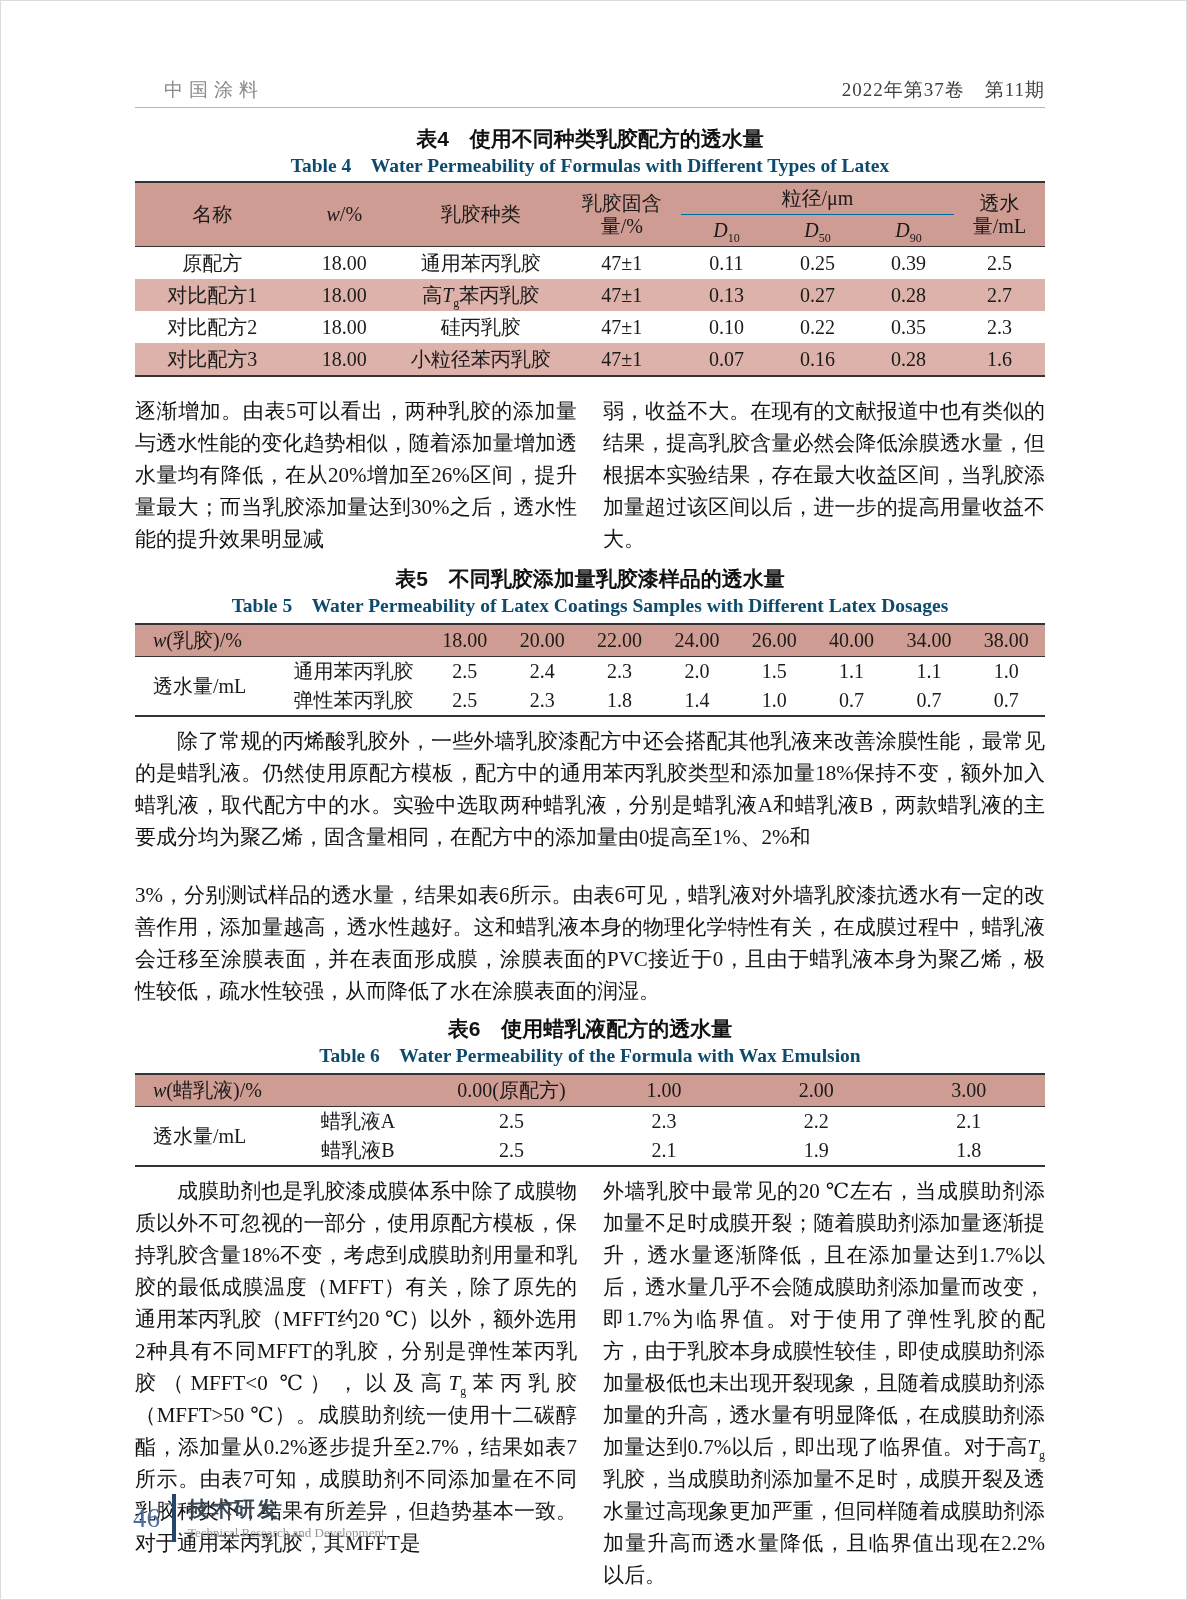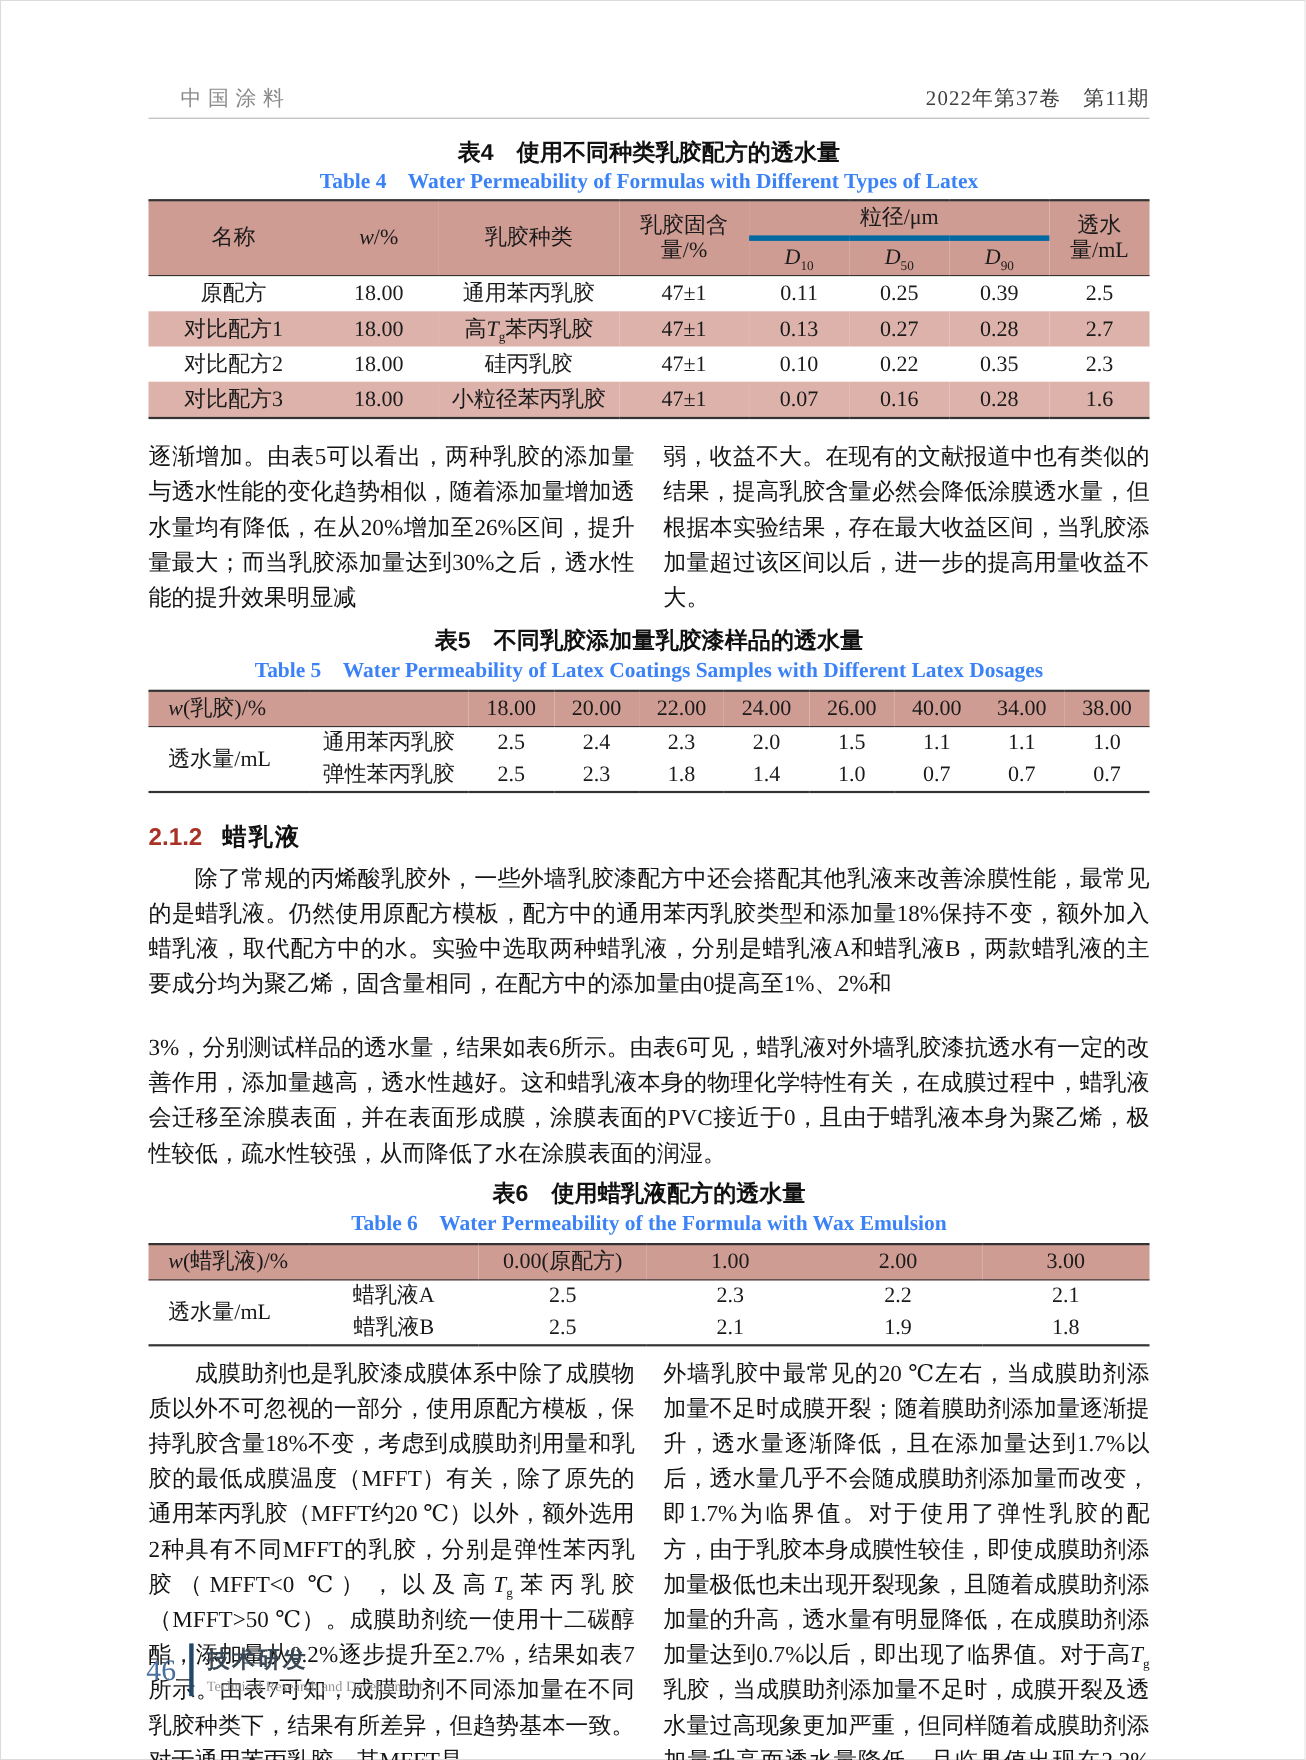--- a/index.html
+++ b/index.html
@@ -11,30 +11,30 @@
   }
   
   .page-header { display:flex; justify-content:space-between; align-items:baseline; line-height:24px; }
   .journal-name { font-size:19px; color:#8a8a8a; letter-spacing:6px;margin-left:29px; }
   .issue-info  { font-size:19px; color:#3f3f3f; letter-spacing:1px; }
   .header-rule { border:none; border-top:1px solid #b5b5b5; margin:5px 0 0 0; }
 
   
   .table-caption { text-align:center; }
   .caption-zh { font-family:"Liberation Sans","DejaVu Sans",sans-serif; font-weight:bold; font-size:21px; line-height:28px; color:#111; }
-  .caption-en { font-family:"Liberation Serif","DejaVu Serif",serif; font-weight:bold; font-size:19.5px; line-height:26px; color:#3b82f6; }
+  .caption-en { font-family:"Liberation Serif","DejaVu Serif",serif; font-weight:bold; font-size:19.5px; line-height:26px; color:#0c4a6e; }
 
   
   table.data { width:100%; border-collapse:collapse; border-top:2.5px solid #333; border-bottom:2.5px solid #333; font-size:20px; table-layout:fixed; }
   table.data th, table.data td { font-weight:normal; text-align:center; padding:3px 4px; line-height:23px; }
   table.data thead { background: var(--table-header-bg, #cf9c93); border-bottom:1.5px solid #333; }
   table.data thead th { padding-top:4px; padding-bottom:4px; }
   .t4 tbody tr:nth-child(even) { background: var(--table-row-alt-bg, #dcb2aa); }
   .t4 tbody td { padding-top:4.5px; padding-bottom:4.5px; }
-  .size-head { border-bottom:5px solid #0369a1; }
+  .size-head { border-bottom:1px solid #0369a1; }
   .cell-left { text-align:left !important; padding-left:18px !important; }
   table.data i { font-family:"Liberation Serif","DejaVu Serif",serif; }
   sub { font-size:12px; line-height:0; }
 
   
   .two-col { display:flex; gap:26px; }
   .col { flex:1; font-size:21px; line-height:32px; text-align:justify; color:#141414; }
   .indent { text-indent:2em; }
   .col p { margin:0; }
 
@@ -209,24 +209,20 @@
         <td>1.8</td>
         <td>1.4</td>
         <td>1.0</td>
         <td>0.7</td>
         <td>0.7</td>
         <td>0.7</td>
       </tr>
     </tbody>
   </table>
 
-  <div class="sec-heading" id="hdg212">
-    <span class="sec-num">2.1.2</span>
-    <span class="sec-title">蜡乳液</span>
-  </div>
 
   <div class="two-col" id="block2">
     <div class="col">
       <p class="indent">除了常规的丙烯酸乳胶外，一些外墙乳胶漆配方中还会搭配其他乳液来改善涂膜性能，最常见的是蜡乳液。仍然使用原配方模板，配方中的通用苯丙乳胶类型和添加量18%保持不变，额外加入蜡乳液，取代配方中的水。实验中选取两种蜡乳液，分别是蜡乳液A和蜡乳液B，两款蜡乳液的主要成分均为聚乙烯，固含量相同，在配方中的添加量由0提高至1%、2%和</p>
     </div>
     <div class="col">
       <p>3%，分别测试样品的透水量，结果如表6所示。由表6可见，蜡乳液对外墙乳胶漆抗透水有一定的改善作用，添加量越高，透水性越好。这和蜡乳液本身的物理化学特性有关，在成膜过程中，蜡乳液会迁移至涂膜表面，并在表面形成膜，涂膜表面的PVC接近于0，且由于蜡乳液本身为聚乙烯，极性较低，疏水性较强，从而降低了水在涂膜表面的润湿。</p>
     </div>
   </div>
 

